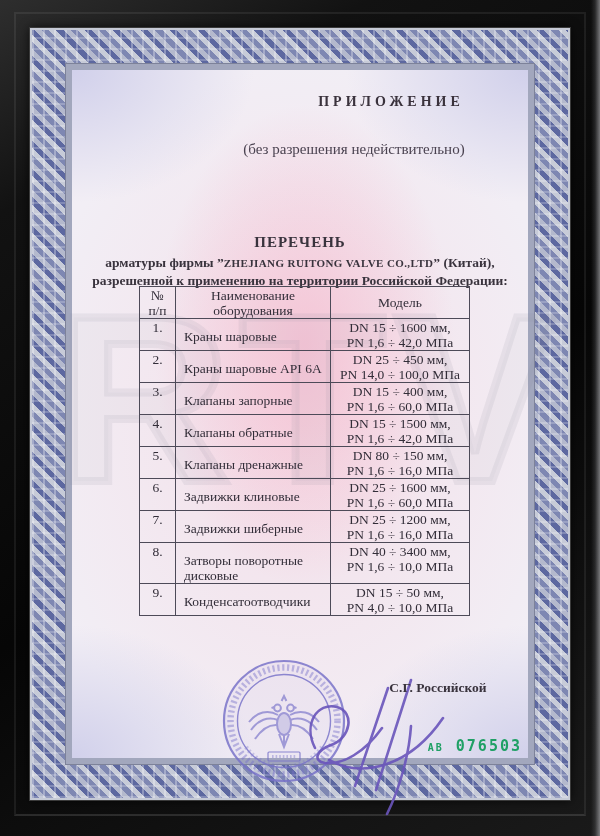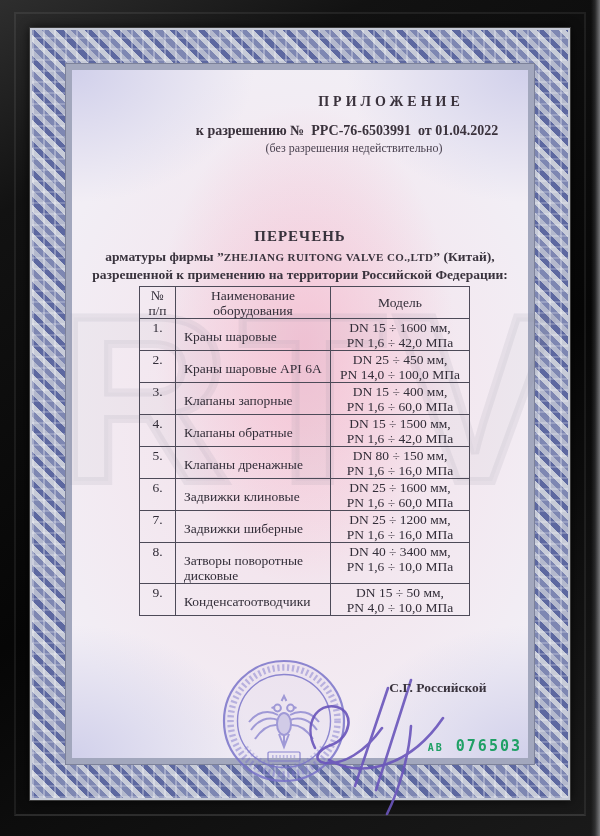--- a/index.html
+++ b/index.html
@@ -62,24 +62,24 @@
   .appendix-title {
     position:absolute; top:24px; left:182px; right:0; text-align:center;
     font-size:14px; font-weight:bold; letter-spacing:4px; color:#3a323c;
   }
   .permit-line {
     position:absolute; top:53px; left:94px; right:0; text-align:center;
     font-size:14px; font-weight:bold; color:#3a323c;
   }
   .permit-note {
     position:absolute; top:71px; left:120px; right:12px; text-align:center;
-    font-size:12px; color:#4a4250;
-  }
-  
-  .list-head { position:absolute; top:158px; left:0; right:0; text-align:center; }
+    font-size:15px; color:#4a4250;
+  }
+  
+  .list-head { position:absolute; top:164px; left:0; right:0; text-align:center; }
   .list-title { font-size:15px; font-weight:bold; letter-spacing:1px; margin-bottom:3px; }
   .list-sub { font-size:13.5px; font-weight:bold; line-height:18px; }
   .list-sub .company { font-size:11px; letter-spacing:.4px;text-align:center; }
   
   table.eq {
     position:absolute; top:216px; left:67px; width:330px;
     border-collapse:collapse; table-layout:fixed;
     font-size:13.5px; color:#322d38;
   }
   table.eq th, table.eq td { border:1px solid #4d4a58; line-height:15px; }
@@ -113,21 +113,20 @@
 <div class="frame-bevel"></div>
 <div class="frame-edge-right"></div>
 
 <div class="paper">
   <div class="inner">
     <div class="watermark">RTV</div>
 
     <div class="content">
 
       <div class="appendix-title">ПРИЛОЖЕНИЕ</div>
-      <div class="permit-line">к разрешению №&nbsp; РРС-76-6503991 &nbsp;от 01.04.2022</div>
       <div class="permit-note">(без разрешения недействительно)</div>
 
       <div class="list-head">
         <div class="list-title">ПЕРЕЧЕНЬ</div>
         <div class="list-sub"><span>арматуры фирмы ”</span><span class="company">ZHEJIANG RUITONG VALVE CO.,LTD</span><span>” (Китай),</span></div>
         <div class="list-sub">разрешенной к применению на территории Российской Федерации:</div>
       </div>
 
       <table class="eq">
         <colgroup>

